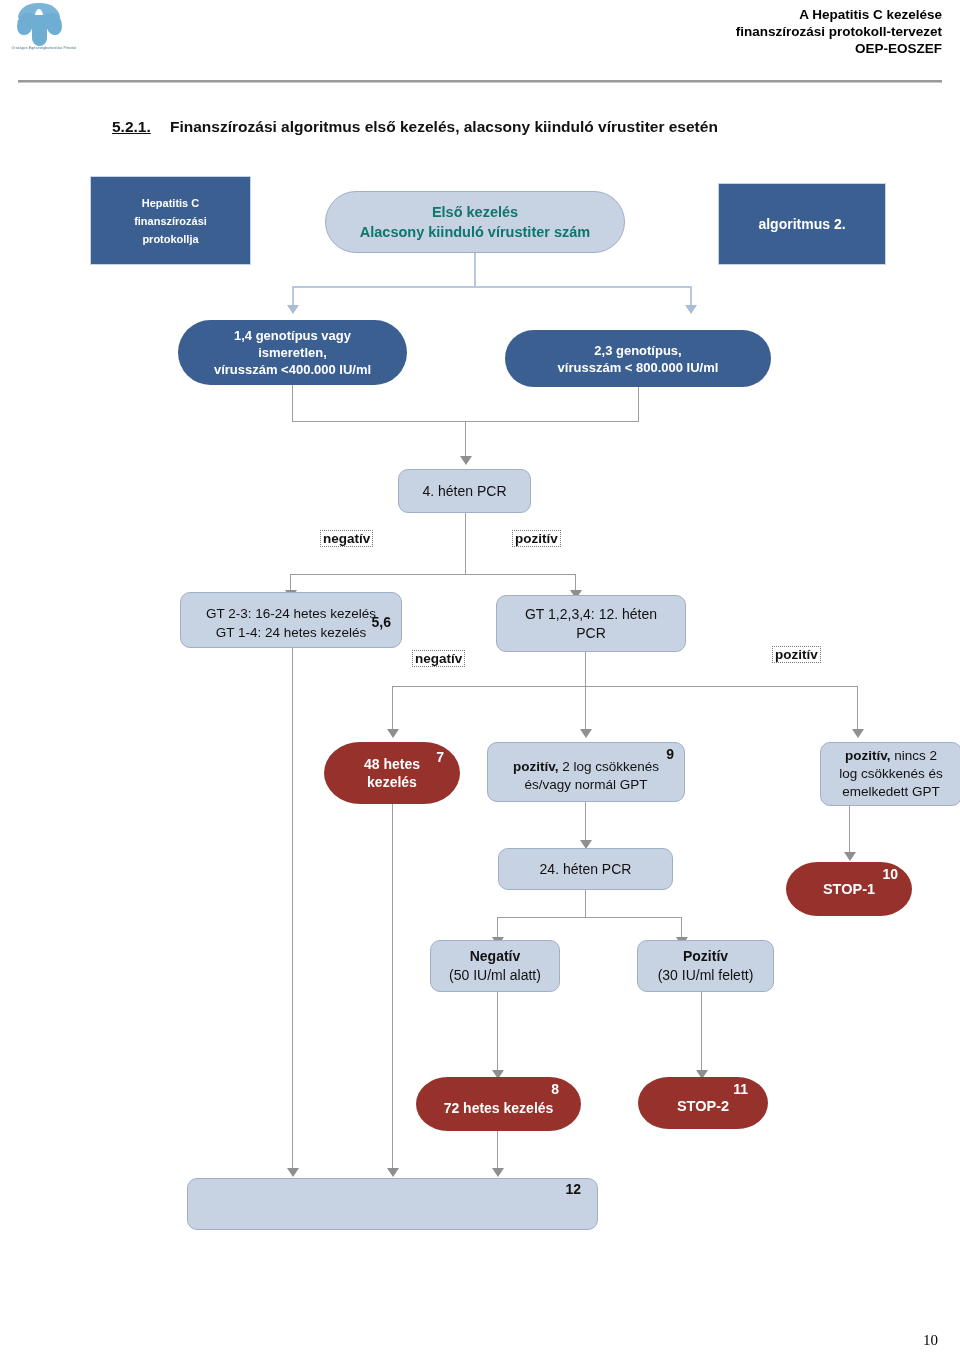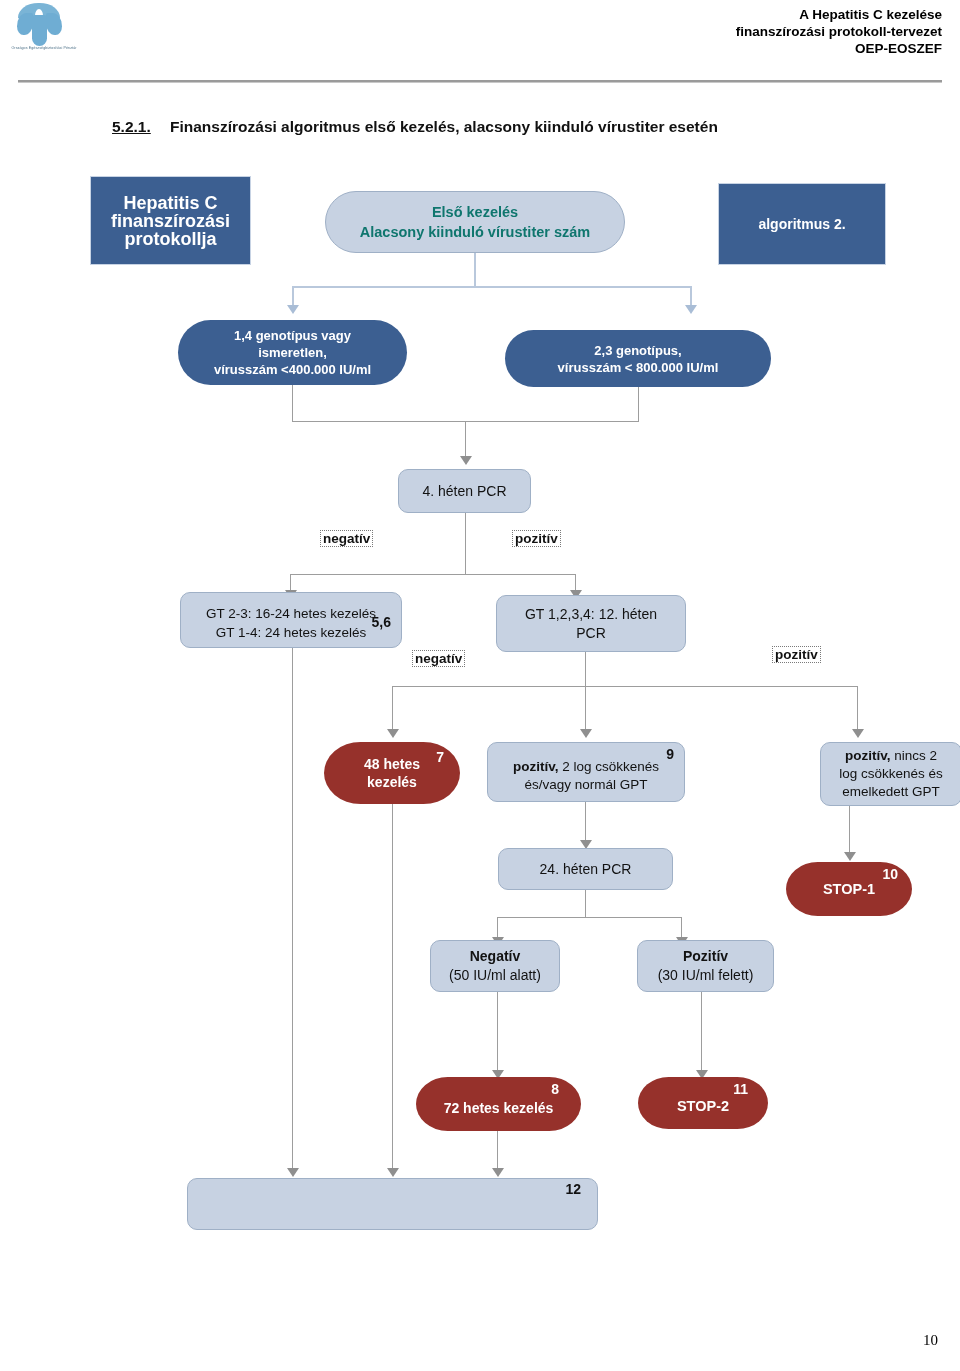--- a/index.html
+++ b/index.html
@@ -97,21 +97,21 @@
     <div>finanszírozási protokoll-tervezet</div>
     <div>OEP-EOSZEF</div>
   </div>
 
   <div class="hdr-rule"></div>
 </div>
 
 <div class="sect-no">5.2.1.</div>
 <div class="sect-title">Finanszírozási algoritmus első kezelés, alacsony kiinduló vírustiter esetén</div>
 
-<div class="node n-blue n-blue-sq" style="left:90px;top:176px;width:161px;height:89px;font-size:18px;line-height:18px;">
+<div class="node n-blue n-blue-sq" style="left:90px;top:176px;width:161px;height:89px;font-size:11px;line-height:18px;">
   <div class="inner">
     <div>Hepatitis C</div>
     <div>finanszírozási</div>
     <div>protokollja</div>
   </div>
 </div>
 
 <div class="node n-light n-light-pill" style="left:325px;top:191px;width:300px;height:62px;border-radius:32px;font-size:14.5px;line-height:20px;font-weight:bold;">
   <div class="inner">
     <div>Első kezelés</div>

